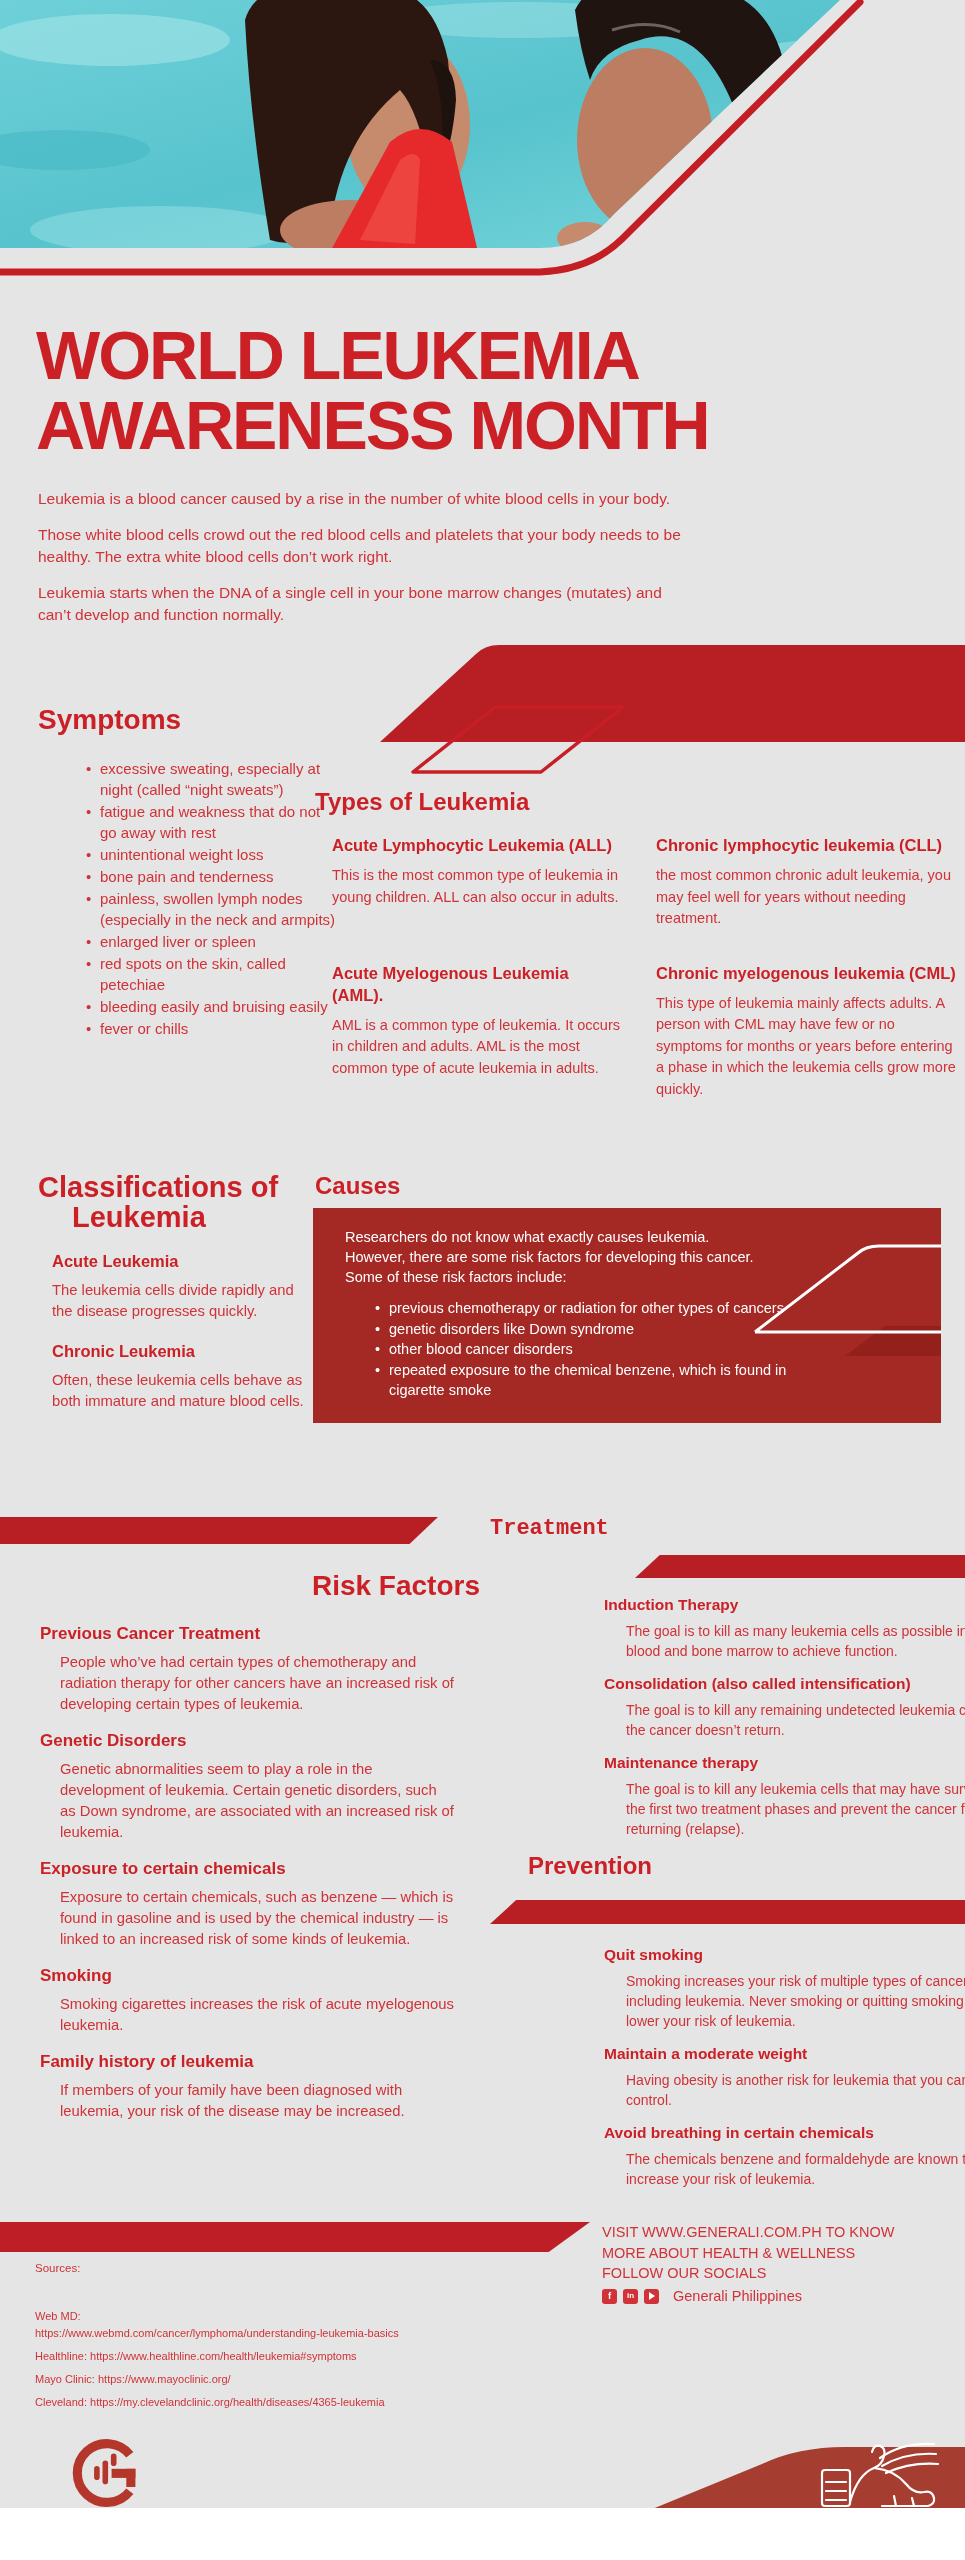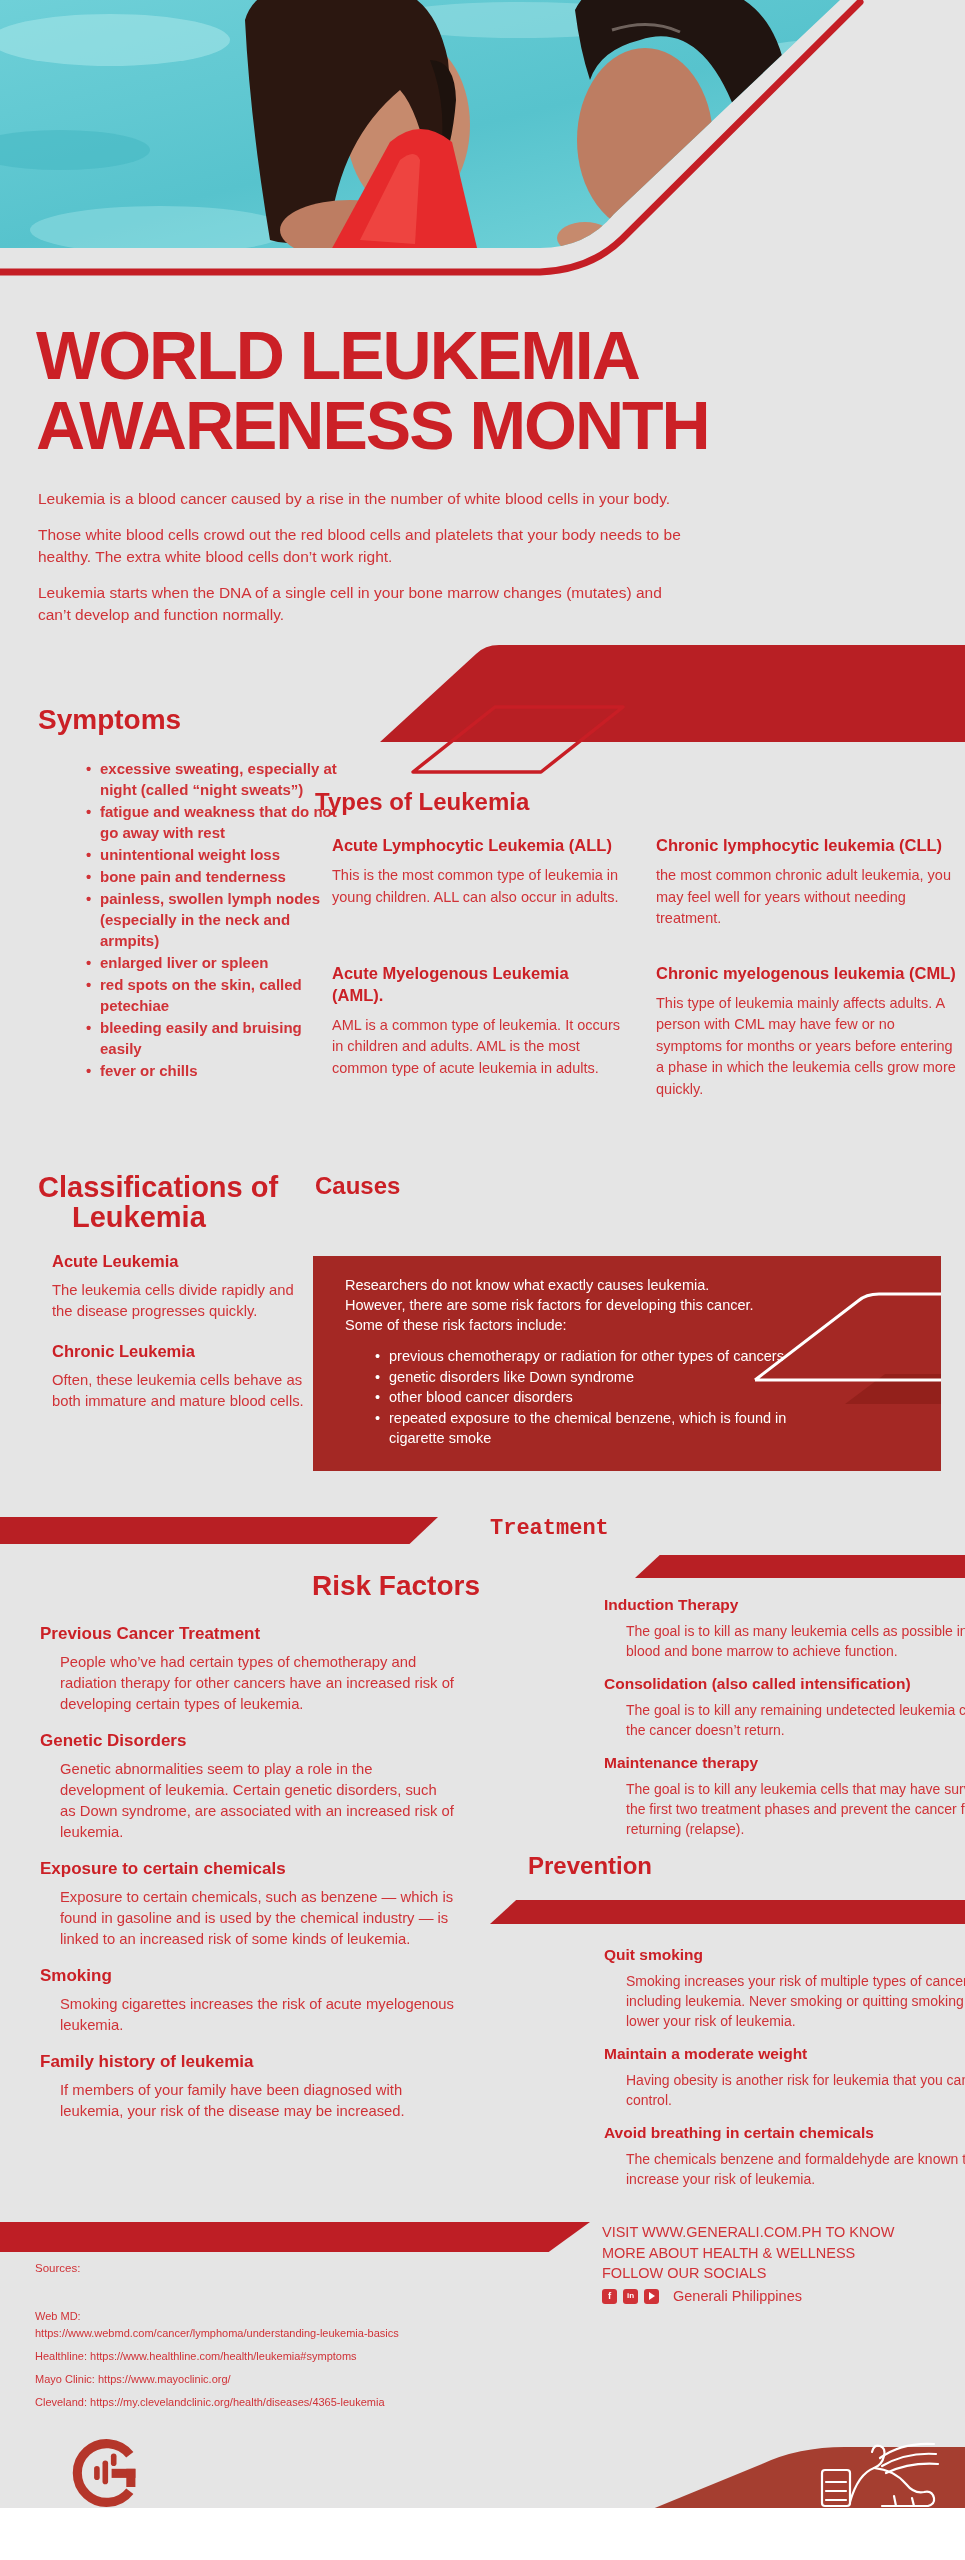--- a/index.html
+++ b/index.html
@@ -25,21 +25,21 @@
   
   .intro{position:absolute;top:488px;left:38px;width:660px;color:var(--body-red);
     font-size:15.5px;line-height:22px;}
   .intro p{margin-bottom:14px;}
 
   h2.sec{color:var(--heading-red);font-weight:bold;}
 
   
   .symptoms{position:absolute;top:704px;left:38px;width:300px;}
   .symptoms h2{font-size:28px;}
-  .symptoms ul{list-style:none;margin:22px 0 0 48px;width:252px;font-weight:bold;}
+  .symptoms ul{list-style:none;margin:22px 0 0 48px;width:252px;}
   .symptoms li{position:relative;padding-left:14px;color:var(--body-red);
     font-size:15px;line-height:21px;margin-bottom:1px;}
   .symptoms li::before{content:"•";position:absolute;left:0;top:0;color:var(--body-red);}
 
   
   .types-band{position:absolute;top:630px;left:0;}
   .band-fill{fill:var(--band-red);}
   .outline-red{fill:none;stroke:#C81E25;stroke-width:3.5;stroke-linejoin:round;}
 
   
@@ -53,21 +53,21 @@
   .classifications{position:absolute;top:1172px;left:38px;width:280px;}
   .classifications .hline{color:var(--heading-red);font-size:29px;font-weight:bold;line-height:30px;}
   .classifications .hline2{padding-left:34px;}
   .classifications .item{padding-left:14px;margin-top:20px;}
   .classifications h3{color:var(--heading-red);font-size:16.5px;margin-bottom:9px;}
   .classifications p{color:var(--body-red);font-size:14.8px;line-height:21px;}
 
   
   .causes-heading{position:absolute;top:1172px;left:315px;font-size:24px;}
   .causes-box{position:absolute;top:1208px;left:313px;width:628px;height:215px;
-    background:var(--causes-box-red);color:#ffffff;padding:19px 30px 0 32px;margin-top:48px;}
+    background:var(--causes-box-red);color:#ffffff;padding:19px 30px 0 32px;}
   .causes-box .cintro{font-size:14.5px;line-height:20px;width:410px;}
   .causes-box ul{list-style:none;margin:11px 0 0 30px;width:460px;}
   .causes-box li{position:relative;padding-left:14px;font-size:14.5px;line-height:20.5px;}
   .causes-box li::before{content:"•";position:absolute;left:0;top:0;}
   .causes-deco{position:absolute;top:0;left:0;pointer-events:none;}
 
   
   .risk-band{position:absolute;top:1517px;left:0;width:438px;height:27px;
     background:var(--band-red);clip-path:polygon(0 0,100% 0,93.5% 100%,0 100%);}
 

